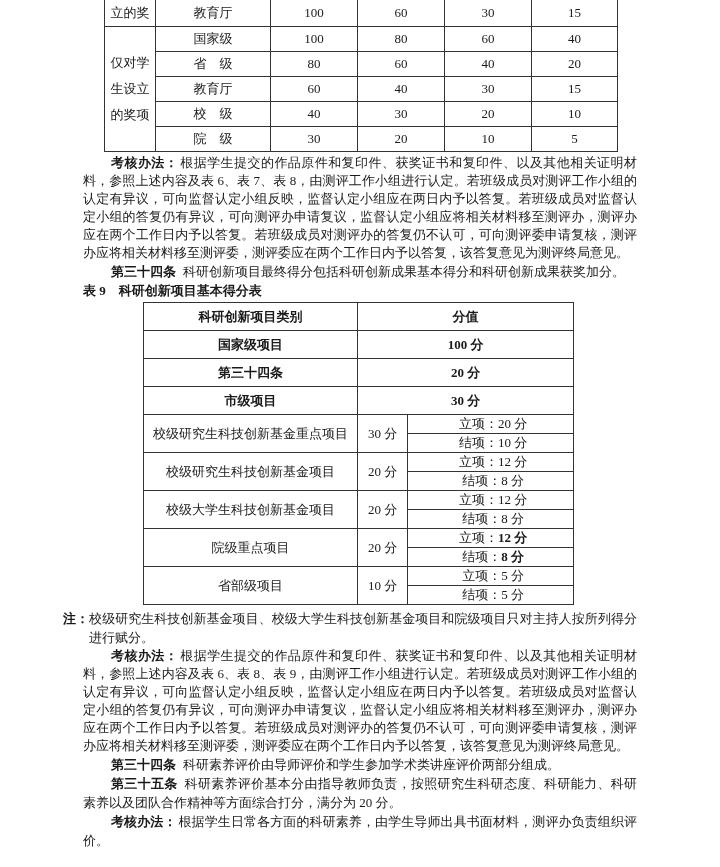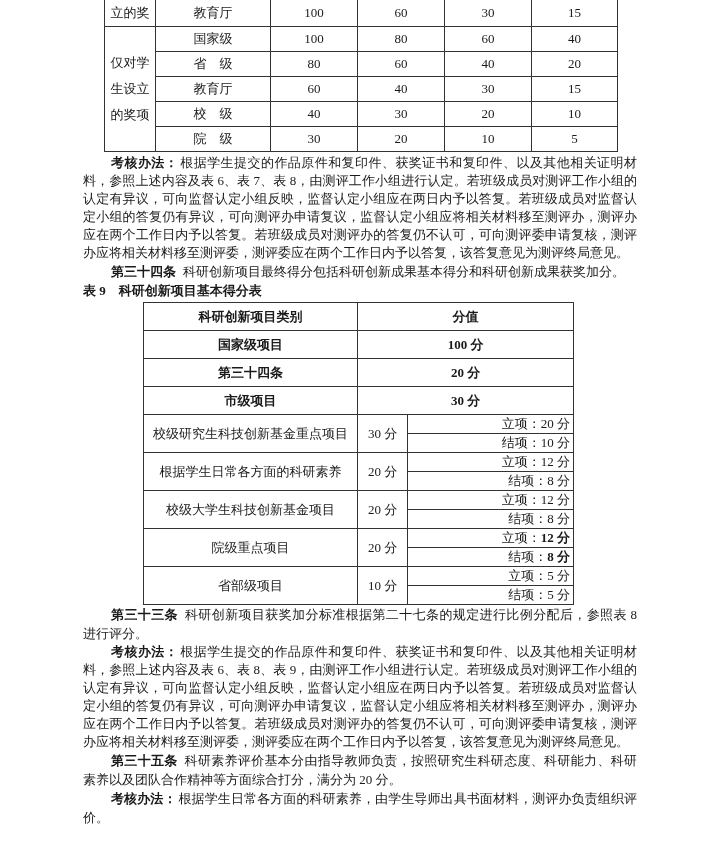--- a/index.html
+++ b/index.html
@@ -30,21 +30,21 @@
   p.kaohe{line-height:18px;}
   .lbl{margin-right:7px;}
   .lbl.nogap{margin-right:2px;}
   p.first{margin-top:2px;}
 
   
   .t9-title{font-weight:bold;line-height:16px;margin:2px 0 3px;}
   .t9{width:430px;margin-left:60px;border:1.5px solid #333;}
   .t9 tr.r{height:28px;font-weight:bold;}
   .t9 tr.sr{height:17px;}
-  .t9 td.sub{text-align:right;padding-left:8px;}
+  .t9 td.sub{text-align:center;padding-left:8px;}
   .bold{font-weight:bold;}
 
   
   p.note{margin:4px 0 0 -20px;line-height:19px;text-align:justify;
          text-indent:-26px;padding-left:26px;}
 </style>
 </head>
 <body>
 
 <div class="page">
@@ -140,21 +140,21 @@
     <tr class="sr">
       <td rowspan="2">校级研究生科技创新基金重点项目</td>
       <td rowspan="2">30 分</td>
       <td class="sub"><span>立项：</span><span>20 分</span></td>
     </tr>
     <tr class="sr">
       <td class="sub"><span>结项：</span><span>10 分</span></td>
     </tr>
 
     <tr class="sr">
-      <td rowspan="2">根据学生日常各方面的科研素养</td>
+      <td rowspan="2">校级研究生科技创新基金项目</td>
       <td rowspan="2">20 分</td>
       <td class="sub"><span>立项：</span><span>12 分</span></td>
     </tr>
     <tr class="sr">
       <td class="sub"><span>结项：</span><span>8 分</span></td>
     </tr>
 
     <tr class="sr">
       <td rowspan="2">校级大学生科技创新基金项目</td>
       <td rowspan="2">20 分</td>
@@ -177,23 +177,24 @@
       <td rowspan="2">省部级项目</td>
       <td rowspan="2">10 分</td>
       <td class="sub"><span>立项：</span><span>5 分</span></td>
     </tr>
     <tr class="sr">
       <td class="sub"><span>结项：</span><span>5 分</span></td>
     </tr>
   </tbody>
     </table>
 
-
-  <p class="body"><b class="lbl">第三十三条</b><span>科研创新项目获奖加分标准根据第二十七条的规定进行比例分配后，参照表 8 进行评分。</span></p>
+  <p class="note"><b>注：</b><span>校级研究生科技创新基金项目、校级大学生科技创新基金项目和院级项目只对主持人按所列得分进行赋分。</span></p>
+
 
   <p class="body kaohe"><b class="lbl nogap">考核办法：</b><span>根据学生提交的作品原件和复印件、获奖证书和复印件、以及其他相关证明材料，参照上述内容及表 6、表 8、表 9，由测评工作小组进行认定。若班级成员对测评工作小组的认定有异议，可向监督认定小组反映，监督认定小组应在两日内予以答复。若班级成员对监督认定小组的答复仍有异议，可向测评办申请复议，监督认定小组应将相关材料移至测评办，测评办应在两个工作日内予以答复。若班级成员对测评办的答复仍不认可，可向测评委申请复核，测评办应将相关材料移至测评委，测评委应在两个工作日内予以答复，该答复意见为测评终局意见。</span></p>
 
+  <p class="body"><b class="lbl">第三十四条</b><span>科研素养评价由导师评价和学生参加学术类讲座评价两部分组成。</span></p>
 
   <p class="body"><b class="lbl">第三十五条</b><span>科研素养评价基本分由指导教师负责，按照研究生科研态度、科研能力、科研素养以及团队合作精神等方面综合打分，满分为 20 分。</span></p>
 
   <p class="body"><b class="lbl nogap">考核办法：</b><span>根据学生日常各方面的科研素养，由学生导师出具书面材料，测评办负责组织评价。</span></p>
 
 </div>
 
 </body></html>

